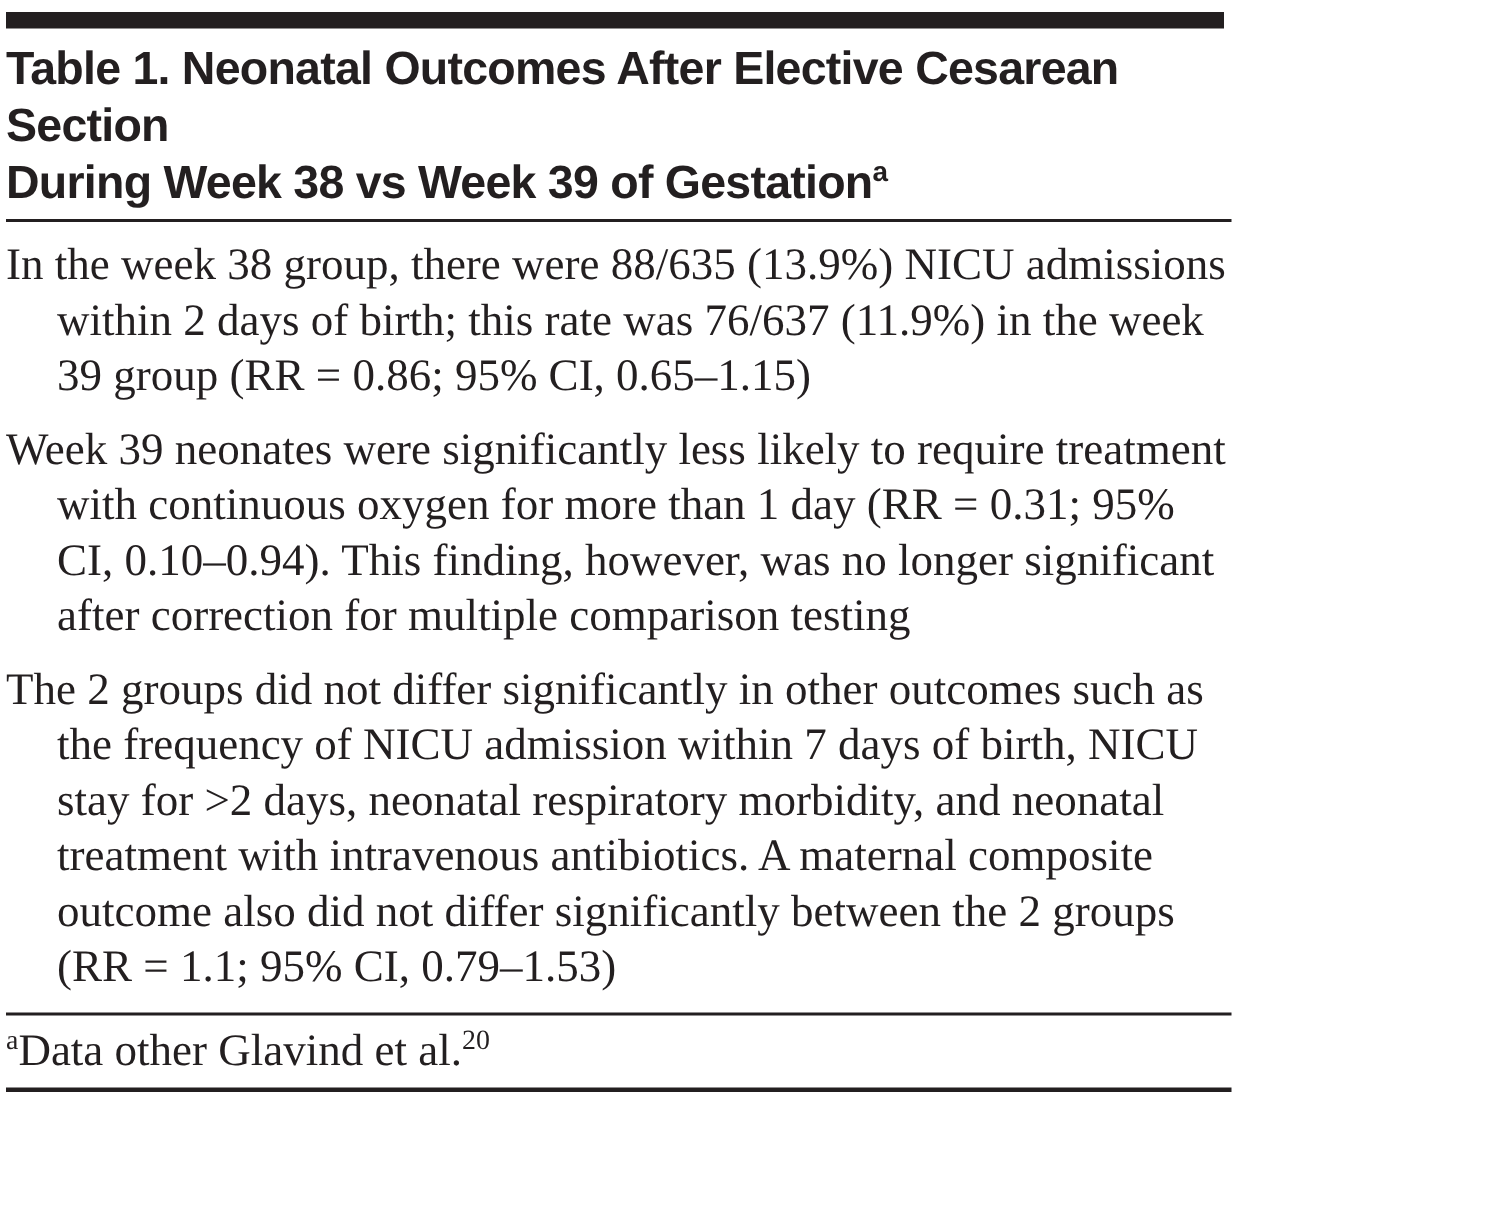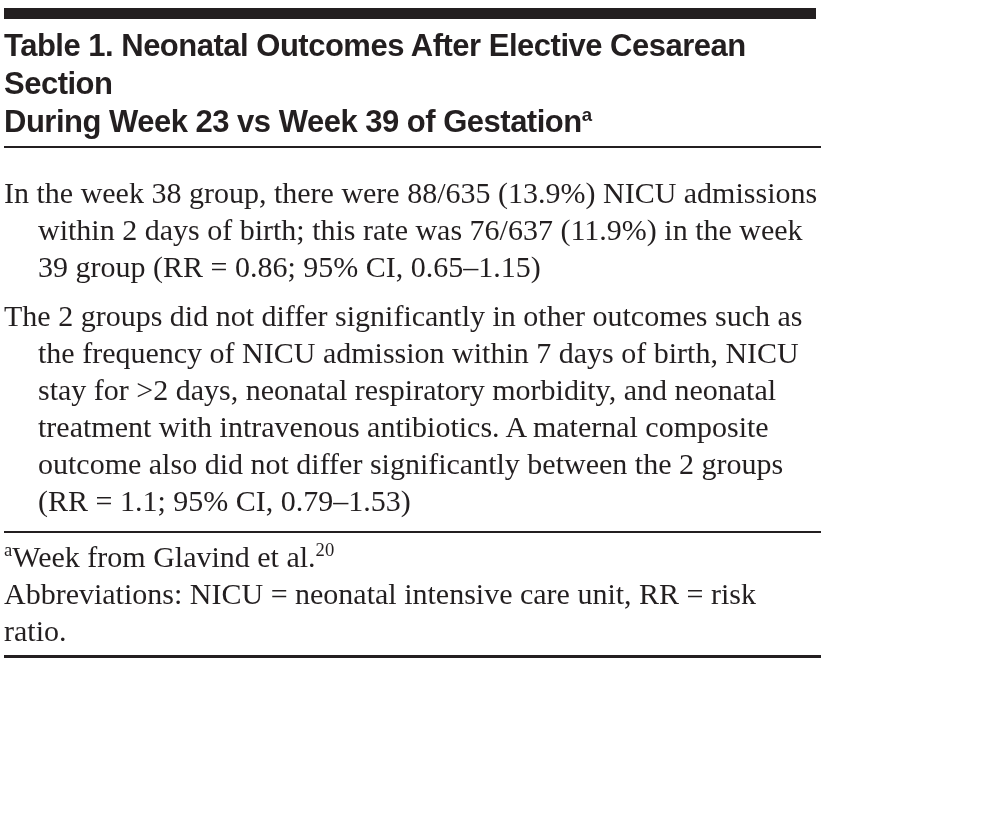--- a/index.html
+++ b/index.html
@@ -40,21 +40,21 @@
   }
   .rule {
     height: 2px;
     background: #231f20;
   }
   .rule.bottom {
     height: 3px;
     margin-top: 6px;
   }
   .table-body {
-    margin-top: 26px;
+    margin-top: 10px;
   }
   .table-body p {
     font-family: "Liberation Serif", serif;
     font-size: 30px;
     line-height: 37px;
     color: #231f20;
     margin: 0 0 12px 0;
     padding-left: 34px;
     text-indent: -34px;
   }
@@ -77,32 +77,32 @@
 </style>
 </head>
 <body>
 
 <div class="page">
 
   <div class="top-bar"></div>
 
   <h1 class="table-title">
       <span class="title-line">Table 1. Neonatal Outcomes After Elective Cesarean Section</span>
-      <span class="title-line"><span>During Week 23 vs Week 39 of Gestation</span><sup>a</sup></span>
+      <span class="title-line"><span>During Week 38 vs Week 39 of Gestation</span><sup>a</sup></span>
     </h1>
 
   <div class="rule"></div>
 
   <div class="table-body">
     <p>In the week 38 group, there were 88/635 (13.9%) NICU admissions within 2 days of birth; this rate was 76/637 (11.9%) in the week 39 group (RR = 0.86; 95% CI, 0.65–1.15)</p>
+    <p>Week 39 neonates were significantly less likely to require treatment with continuous oxygen for more than 1 day (RR = 0.31; 95% CI, 0.10–0.94). This finding, however, was no longer significant after correction for multiple comparison testing</p>
     <p>The 2 groups did not differ significantly in other outcomes such as the frequency of NICU admission within 7 days of birth, NICU stay for &gt;2 days, neonatal respiratory morbidity, and neonatal treatment with intravenous antibiotics. A maternal composite outcome also did not differ significantly between the 2 groups (RR = 1.1; 95% CI, 0.79–1.53)</p>
   </div>
 
   <div class="rule"></div>
 
   <div class="footnotes">
-    <p><sup>a</sup><span>Week from Glavind et al.</span><sup>20</sup></p>
-    <p>Abbreviations: NICU = neonatal intensive care unit, RR = risk ratio.</p>
+    <p><sup>a</sup><span>Data other Glavind et al.</span><sup>20</sup></p>
   </div>
 
   <div class="rule bottom"></div>
 
 </div>
 
 </body></html>

